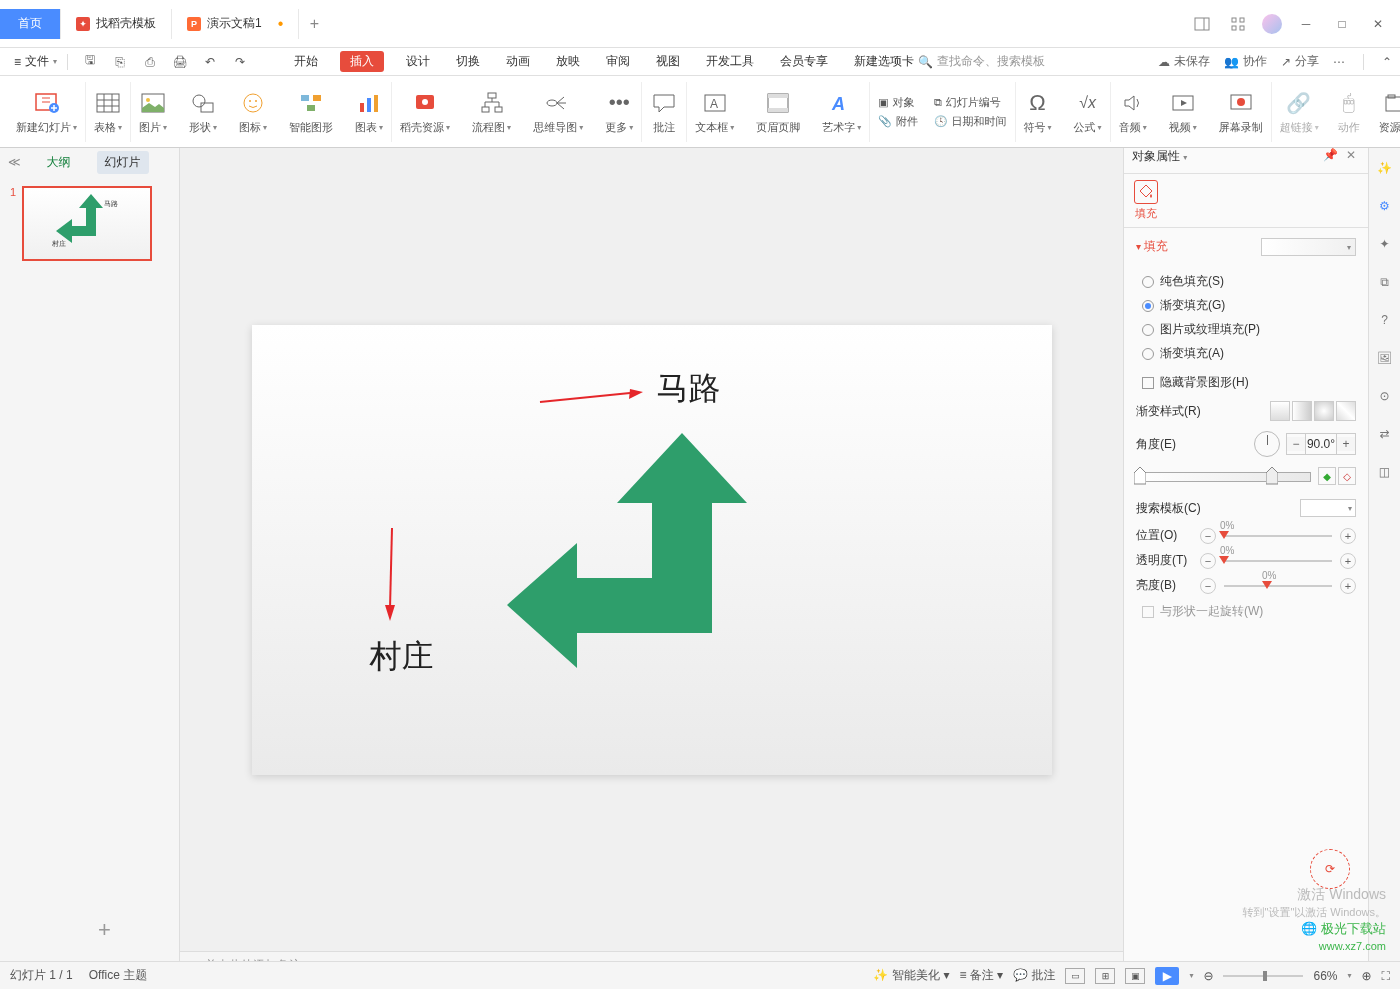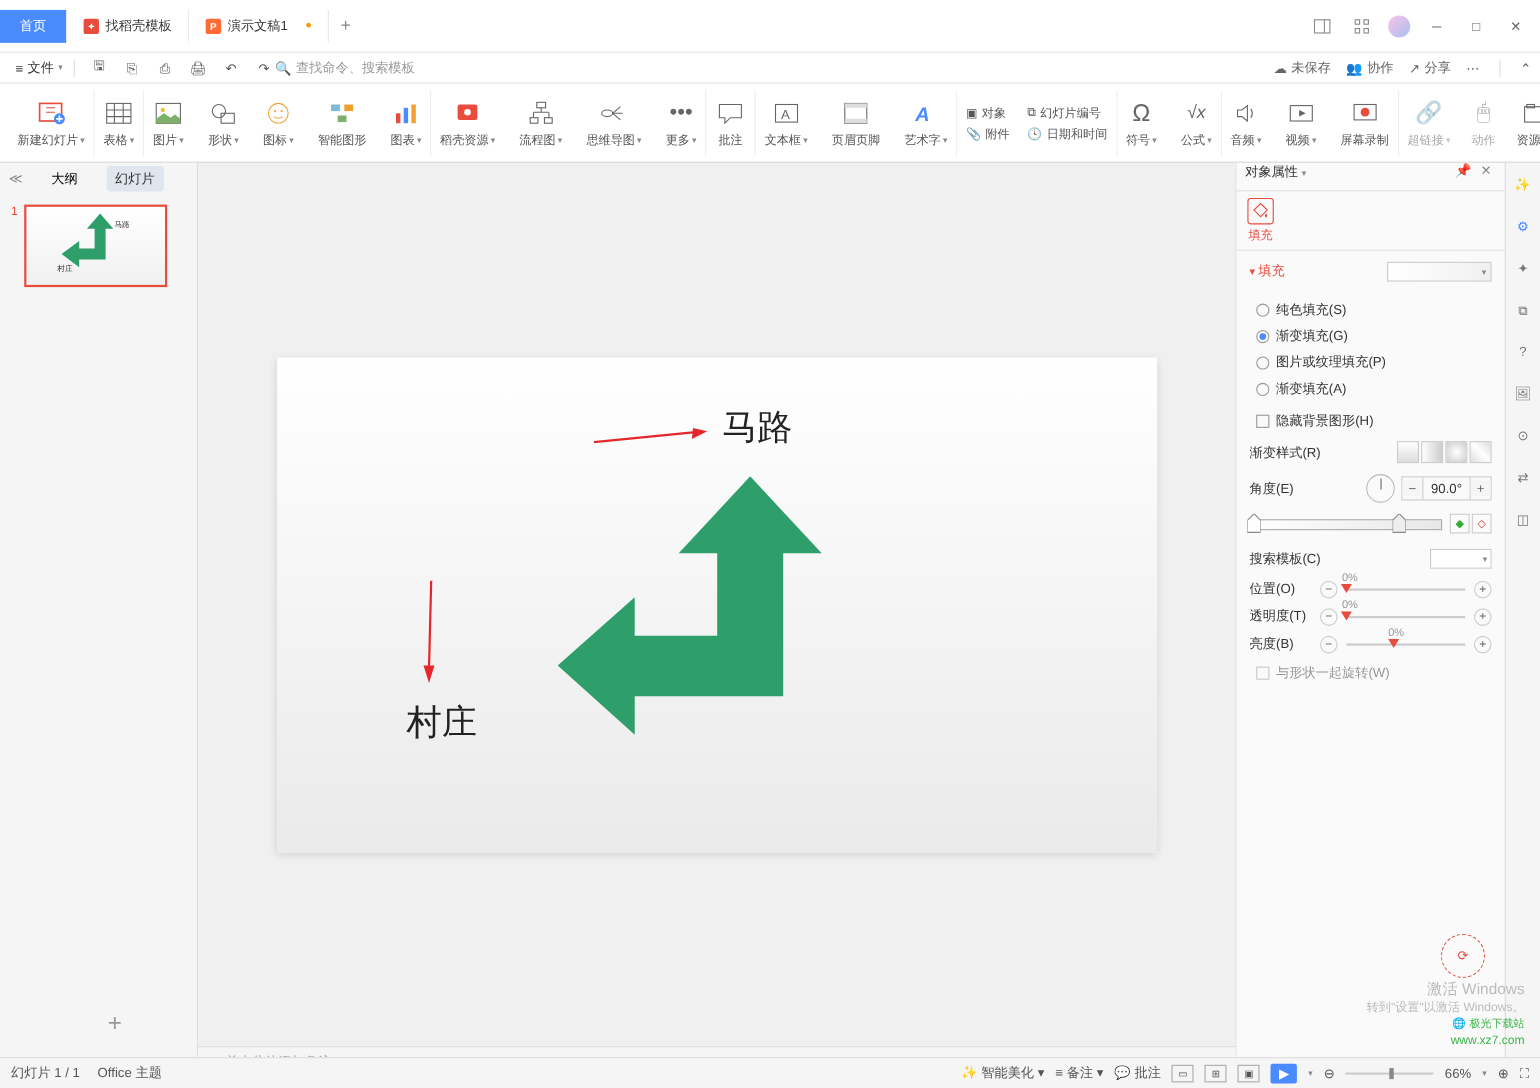--- a/index.html
+++ b/index.html
@@ -46,21 +46,21 @@
 .ribbon-right { margin-left: auto; display: flex; align-items: center; }
 .dd { font-size: 8px; color:#888; }
 
 
 .main { display: flex; height: calc(100% - 30px - 28px - 72px - 28px); }
 
 
 .thumb-panel { width: 180px; background: #f5f5f5; border-right: 1px solid #ddd; }
 .thumb-header { height: 28px; display: flex; align-items: center; padding: 0 8px; gap: 18px; font-size: 12px; }
 .thumb-collapse { color: #888; cursor: pointer; }
-.thumb-tab { cursor: pointer; color: #000000; padding: 3px 8px; }
+.thumb-tab { cursor: pointer; color: #15803d; padding: 3px 8px; }
 .thumb-tab.active { background: #dfe6ee; border-radius: 3px; color: #333; }
 .thumb-list { padding: 10px; }
 .thumb-item { display: flex; gap: 6px; }
 .thumb-num { font-size: 11px; color: #e74c3c; }
 .thumb-slide { width: 130px; height: 75px; background: linear-gradient(180deg,#fff,#f0f0f0); border: 2px solid #e74c3c; position: relative; }
 .thumb-add { text-align: center; margin-top: auto; padding: 18px; font-size: 22px; color: #999; cursor: pointer; position:absolute; bottom:28px; left:80px; }
 
 
 .canvas-area { flex: 1; background: #f0f0f0; display: flex; flex-direction: column; position: relative; }
 .canvas-scroll { flex: 1; display: flex; align-items: center; justify-content: center; overflow:hidden; }
@@ -100,21 +100,21 @@
 .grad-swatch { width: 20px; height: 20px; border: 1px solid #ccc; cursor: pointer; }
 .grad-swatch.g1 { background: linear-gradient(180deg,#fff,#ddd); }
 .grad-swatch.g2 { background: linear-gradient(90deg,#fff,#ccc); }
 .grad-swatch.g3 { background: radial-gradient(circle,#fff,#ccc); }
 .grad-swatch.g4 { background: linear-gradient(45deg,#ddd,#fff,#ddd); }
 
 .angle-dial { width: 26px; height: 26px; border: 1px solid #bbb; border-radius: 50%; position: relative; }
 .angle-dial::after { content:""; position:absolute; left:12px; top:3px; width:1px; height:10px; background:#666; }
 .spinner { display: flex; align-items: center; border: 1px solid #ccc; height: 22px; }
 .spinner-btn { width: 18px; text-align: center; cursor: pointer; color: #666; background:#f5f5f5; }
-.spinner-val { width: 44px; text-align: center; border-left:1px solid #ccc; border-right:1px solid #ccc; height:100%; line-height:20px; }
+.spinner-val { width: 32px; text-align: center; border-left:1px solid #ccc; border-right:1px solid #ccc; height:100%; line-height:20px; }
 
 .gradient-slider { position: relative; height: 22px; margin: 6px 0; }
 .gradient-track { position: absolute; left: 0; right: 45px; top: 5px; height: 10px; border: 1px solid #aaa; background: linear-gradient(90deg,#fff,#e8e8e8); }
 .gradient-stop { position: absolute; top: 0; width: 12px; height: 18px; cursor: pointer; }
 .gradient-stop svg { display:block; }
 .grad-btns { position: absolute; right: 0; top: 0; display: flex; gap: 2px; }
 .grad-act-btn { width: 18px; height: 18px; border: 1px solid #ccc; display:flex; align-items:center; justify-content:center; cursor:pointer; font-size:10px; }
 
 .color-swatch { width: 56px; height: 18px; border: 1px solid #ccc; background: #fff; cursor: pointer; display:flex; align-items:center; justify-content:flex-end; padding-right:3px; }
 
@@ -135,21 +135,21 @@
 
 
 .status-bar { position:absolute; bottom:0; left:0; right:0; height: 28px; background: #f5f5f5; border-top: 1px solid #ddd; display: flex; align-items: center; padding: 0 10px; gap: 16px; font-size: 12px; color: #555; }
 .status-right { margin-left: auto; display: flex; align-items: center; gap: 10px; }
 .view-btn { width: 20px; height: 16px; border: 1px solid #aaa; cursor: pointer; display:flex; align-items:center; justify-content:center; font-size:9px; }
 .play-btn { width: 24px; height: 18px; background: #4a8cff; color: #fff; display: flex; align-items: center; justify-content: center; cursor: pointer; border-radius:2px; }
 .zoom-slider { width: 80px; height: 2px; background: #ccc; position: relative; }
 .zoom-thumb { position: absolute; left: 40px; top: -4px; width: 4px; height: 10px; background: #888; }
 
 .watermark { position: absolute; right: 14px; bottom: 35px; color: #bbb; font-size: 14px; text-align:right; line-height:1.4; }
-.watermark .logo { color: #3bb54a; font-size: 10px; }
+.watermark .logo { color: #3bb54a; font-size: 13px; }
 .floating-assist { position:absolute; right:50px; bottom:100px; width:40px; height:40px; border:1px dashed #e74c3c; border-radius:50%; display:flex; align-items:center; justify-content:center; color:#e74c3c; }
 
 </style>
 </head>
 <body>
 
 <div class="title-bar">
   <div class="tab home">
       <span>首页</span>
     </div>
@@ -193,20 +193,33 @@
     <span class="dd">▾</span>
   </div>
   <div class="qat-sep"></div>
   <div class="qat">
     <div class="qat-btn">🖫</div>
     <div class="qat-btn">⎘</div>
     <div class="qat-btn">⎙</div>
     <div class="qat-btn">🖨</div>
     <div class="qat-btn">↶</div>
     <div class="qat-btn">↷</div>
+  </div>
+  <div class="menu-tabs">
+    <span class="menu-tab">开始</span>
+    <span class="menu-tab active">插入</span>
+    <span class="menu-tab">设计</span>
+    <span class="menu-tab">切换</span>
+    <span class="menu-tab">动画</span>
+    <span class="menu-tab">放映</span>
+    <span class="menu-tab">审阅</span>
+    <span class="menu-tab">视图</span>
+    <span class="menu-tab">开发工具</span>
+    <span class="menu-tab">会员专享</span>
+    <span class="menu-tab">新建选项卡</span>
   </div>
   <div class="search-box">
     <span>🔍</span>
     <span>查找命令、搜索模板</span>
   </div>
   <div class="menu-right">
     <div class="cloud-item">
         <span>☁</span>
         <span>未保存</span>
       </div>

